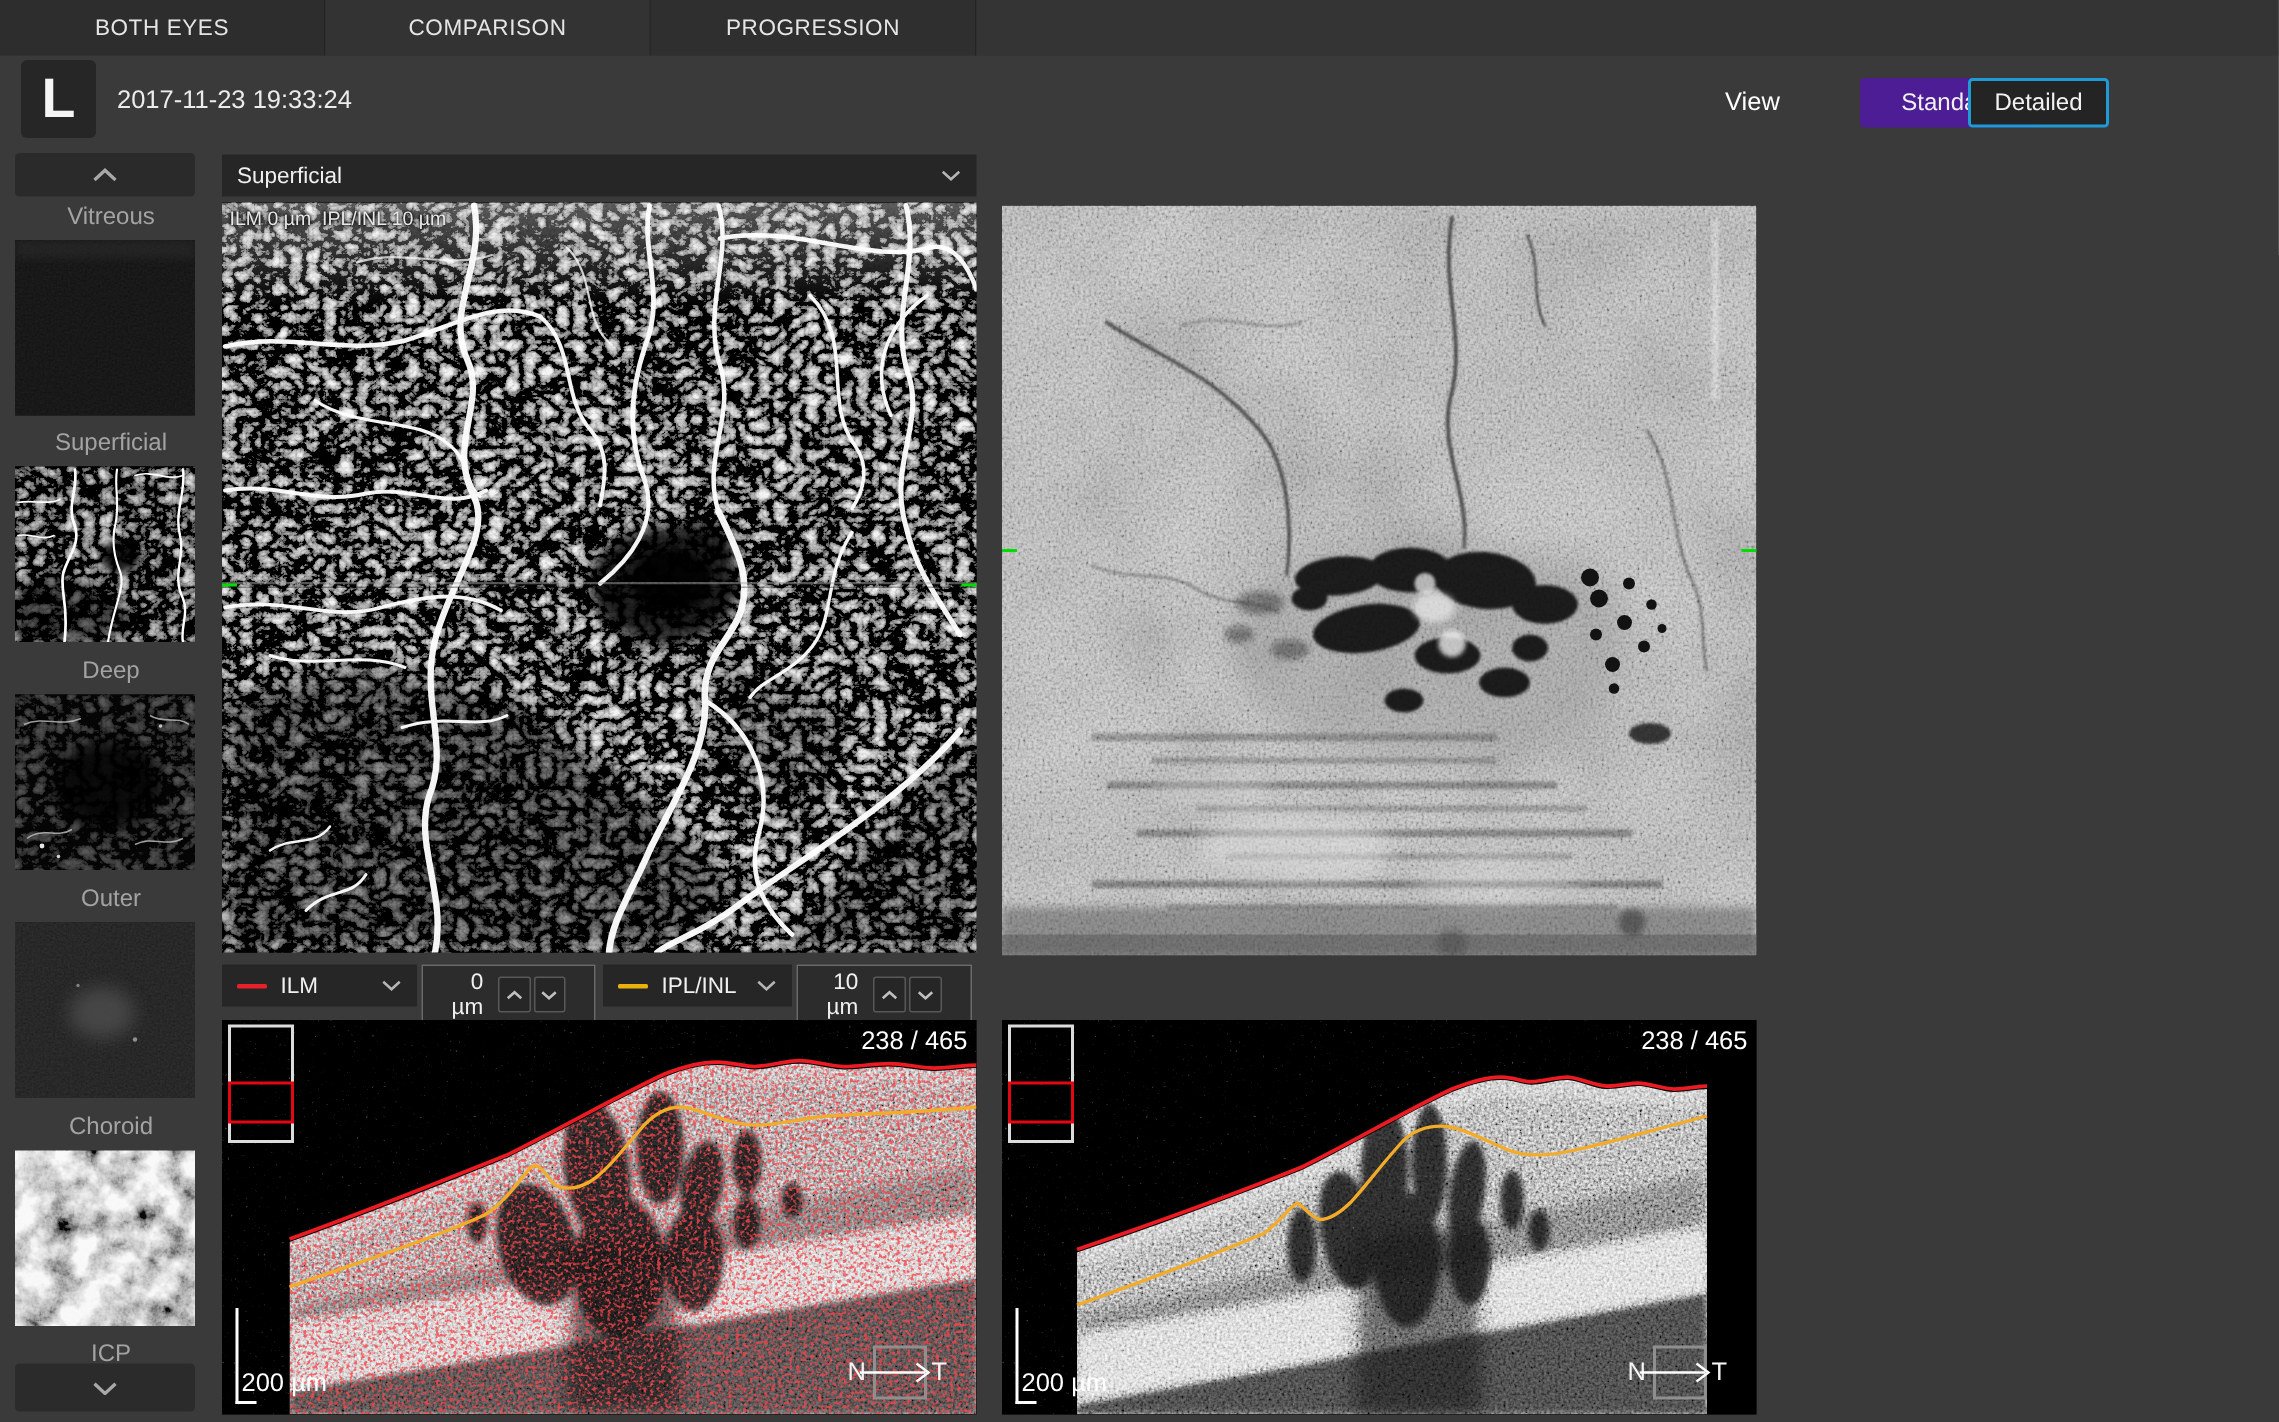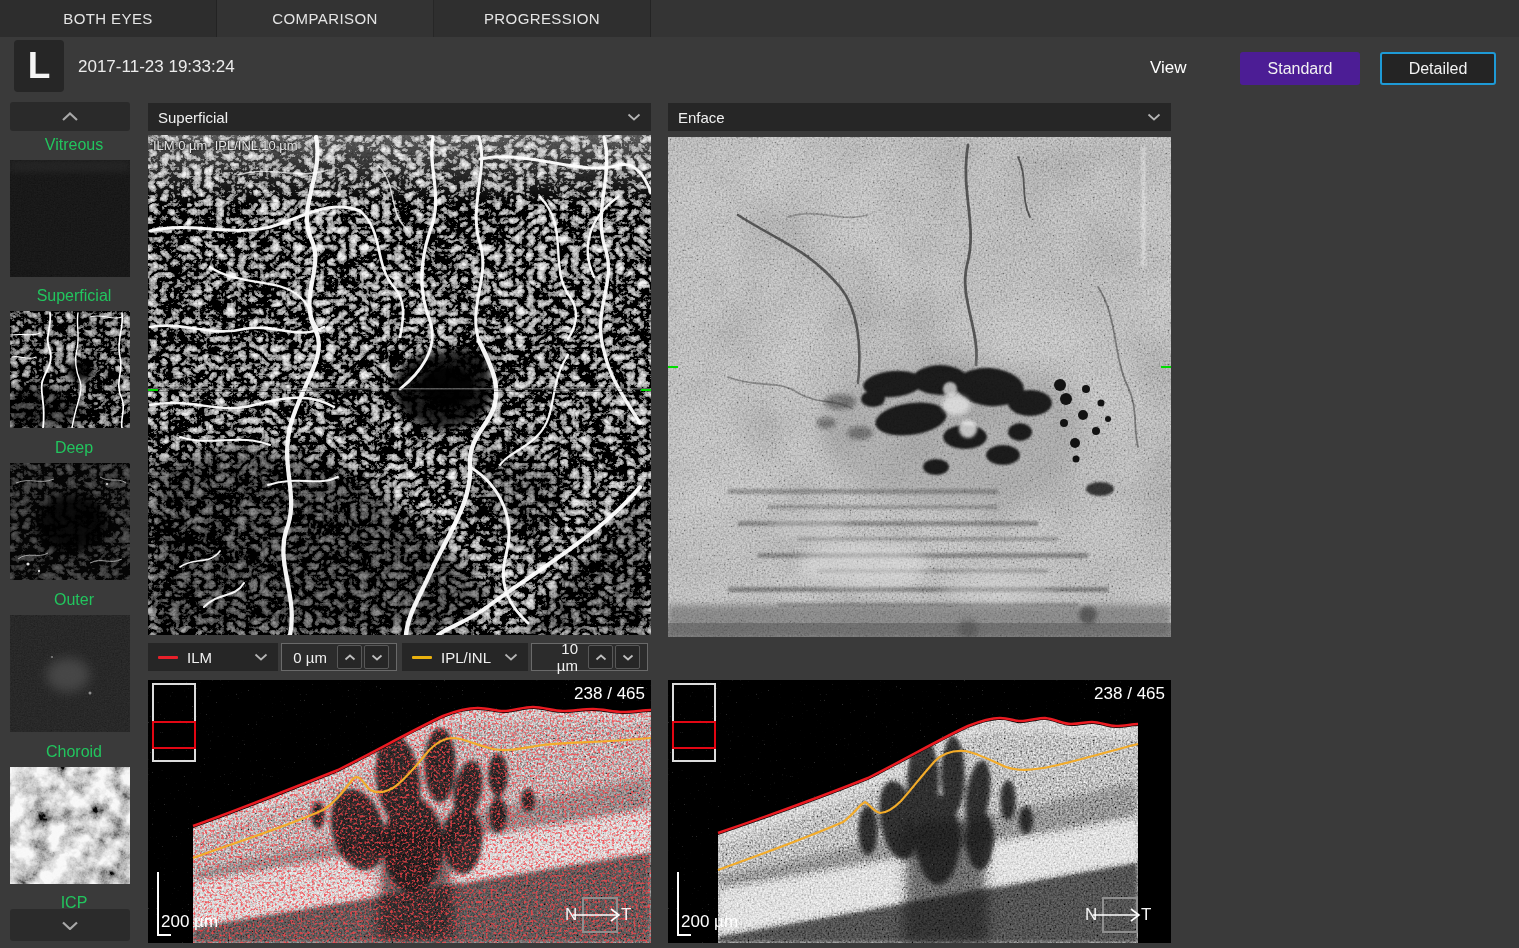--- a/index.html
+++ b/index.html
@@ -20,42 +20,42 @@
   .tab-filler { flex:1; background:#343434; }
 
   
   .l-badge { position:absolute; left:14px; top:40px; width:50px; height:52px; background:#262626;
              border-radius:4px; color:#f5f5f5; font-size:37px; font-weight:bold; text-align:center; line-height:52px; }
   .timestamp { position:absolute; left:78px; top:57px; font-size:17px; color:#ececec; }
   .view-label { position:absolute; left:1150px; top:58px; font-size:17px; color:#ffffff; }
   .hbtn { position:absolute; top:52px; height:33px; width:120px; background:#4c1d95; border:none; border-radius:3px;
           color:#f2f2f2; font-size:16px; font-family:inherit; cursor:pointer; }
   .hbtn.standard { left:1240px; }
-  .hbtn.detailed { left:1380px; width:116px; background:#242424; border:2px solid #1e9ad6; }
+  .hbtn.detailed { left:1312px; width:94px; background:#242424; border:2px solid #1e9ad6; }
 
   
   .sidebar { position:absolute; left:0; top:100px; width:148px; height:848px; }
   .scroll-btn { position:absolute; left:10px; width:120px; height:29px; background:#2a2a2a; border:none;
                 border-radius:3px; cursor:pointer; display:flex; align-items:center; justify-content:center; }
   .scroll-btn.up { top:2px; }
   .scroll-btn.down { top:809px; height:32px; z-index:3; background:#2b2b2b; }
-  .side-label { position:absolute; left:0; width:148px; text-align:center; font-size:16px; color:#22c55e; }
+  .side-label { position:absolute; left:0; width:148px; text-align:center; font-size:16px; color:#a3a3a3; }
   .side-thumb { position:absolute; left:10px; width:120px; height:117px; background:#000; cursor:pointer; }
 
   
   .dropdown { position:absolute; height:28px; background:#262626; display:flex; align-items:center;
               padding:0 10px; cursor:pointer; }
   .dd-label { flex:1; font-size:15px; color:#f0f0f0; }
   .dash { display:inline-block; width:20px; height:3px; border-radius:1px; margin-right:9px; }
   .dash.red { background:#e8202a; }
   .dash.yellow { background:#e9b10e; }
 
   
   .spinner { position:absolute; height:28px; border:1px solid #6a6a6a; background:#2c2c2c;
-             display:flex; align-items:center; padding:7px; }
+             display:flex; align-items:center; padding:19px; }
   .spin-val { flex:1; text-align:right; padding-right:8px; font-size:15px; color:#f0f0f0; }
   .spin-btn { width:25px; height:24px; margin-left:2px; background:#262626; border:1px solid #585858;
               border-radius:2px; cursor:pointer; display:flex; align-items:center; justify-content:center; }
 
   
   .viewer { position:absolute; background:#000; cursor:crosshair; }
   .overlay-label { position:absolute; left:5px; top:3px; font-size:13px; color:#e8e8e8;
                    text-shadow:0 0 3px #000,0 0 2px #000; white-space:pre; }
   .tick { position:absolute; width:10px; height:2px; background:#00dd00; }
 
@@ -293,26 +293,20 @@
       </g>
       <rect x="0" y="253" width="503" height="1.5" fill="#999" opacity="0.5"></rect>
       <rect x="0" y="256" width="503" height="1" fill="#000" opacity="0.4"></rect>
       <rect width="503" height="500" filter="url(#fGrain)" style="mix-blend-mode:overlay" opacity="0.25"></rect>
     </svg>
     <div class="overlay-label">ILM 0 µm  IPL/INL 10 µm</div>
     <div class="tick" style="left:0;top:254px"></div>
     <div class="tick" style="right:0;top:254px"></div>
   </div>
 
-  <div class="dropdown" style="left:668px;top:103px;width:503px">
-    <span class="dd-label">Enface</span>
-    <svg width="14" height="8" viewBox="0 0 14 8">
-        <polyline points="1.5,1.5 7,6.5 12.5,1.5" fill="none" stroke="#b5b5b5" stroke-width="1.7"></polyline>
-      </svg>
-  </div>
 
   <div class="viewer" style="left:668px;top:137px;width:503px;height:500px">
     <svg width="503" height="500" viewBox="0 0 503 500">
       <rect width="503" height="500" fill="#b5b5b5"></rect>
       <rect width="503" height="500" filter="url(#fGrain)" style="mix-blend-mode:overlay" opacity="0.55"></rect>
       <rect width="503" height="500" filter="url(#fMottle)" style="mix-blend-mode:multiply" opacity="0.32"></rect>
       <g fill="none" stroke="#4f4f4f" stroke-linecap="round" style="filter:blur(0.6px)">
         <path d="M70,78 C110,104 140,112 172,150 C190,172 194,210 190,246" stroke-width="2.6"></path>
         <path d="M300,8 C292,56 310,88 299,128 C291,162 312,192 308,228" stroke-width="2.8"></path>
         <path d="M350,20 C360,40 352,60 362,80" stroke-width="1.8"></path>

